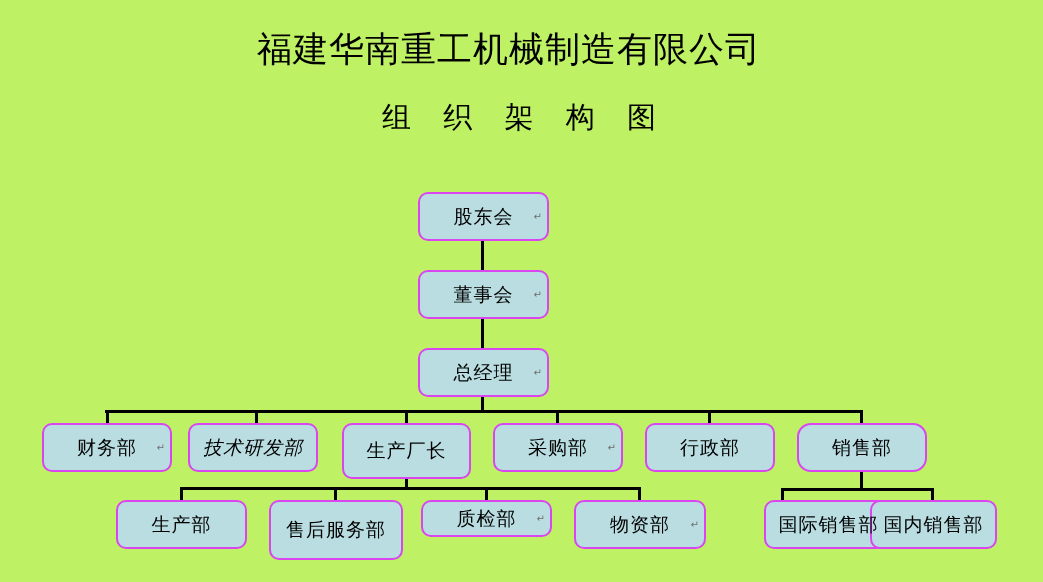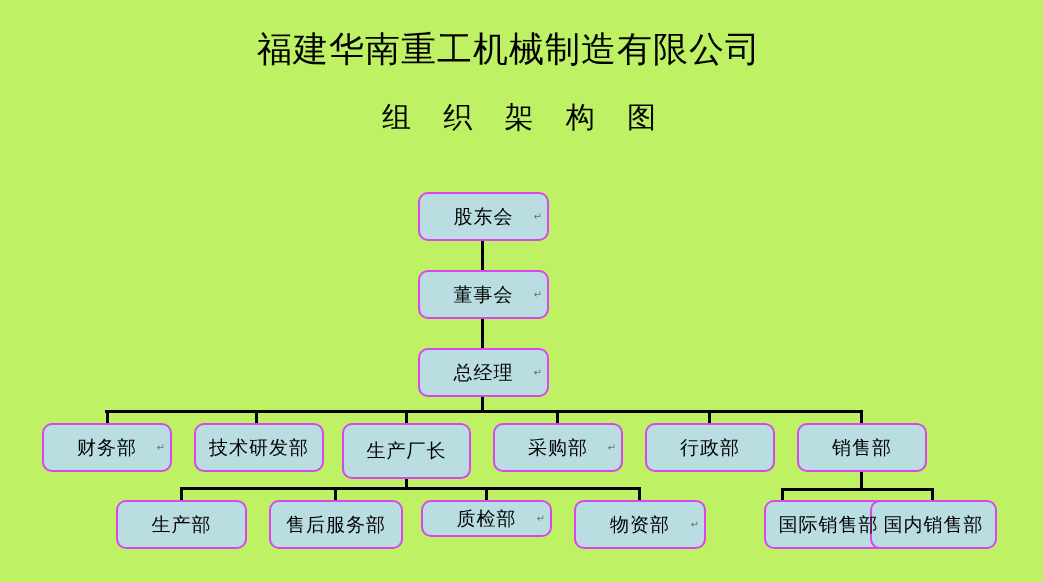--- a/index.html
+++ b/index.html
@@ -112,41 +112,41 @@
   </div>
   <div class="node" style="left:418px;top:348px;width:131px;height:49px;">
     <span class="lbl">总经理</span>
     <span class="pmark">↵</span>
   </div>
 
   <div class="node" style="left:42px;top:423px;width:130px;height:49px;">
     <span class="lbl">财务部</span>
     <span class="pmark">↵</span>
   </div>
-  <div class="node" style="left:194px;top:423px;width:130px;height:49px;">
+  <div class="node" style="left:188px;top:423px;width:130px;height:49px;font-style:italic;">
     <span class="lbl">技术研发部</span>
   </div>
   <div class="node" style="left:342px;top:423px;width:129px;height:56px;">
     <span class="lbl">生产厂长</span>
   </div>
   <div class="node" style="left:493px;top:423px;width:130px;height:49px;">
     <span class="lbl">采购部</span>
     <span class="pmark">↵</span>
   </div>
   <div class="node" style="left:645px;top:423px;width:130px;height:49px;">
     <span class="lbl">行政部</span>
   </div>
-  <div class="node" style="left:797px;top:423px;width:130px;height:49px;">
+  <div class="node" style="left:797px;top:423px;width:130px;height:49px;border-radius:14px;">
     <span class="lbl">销售部</span>
   </div>
 
   <div class="node" style="left:116px;top:500px;width:131px;height:49px;">
     <span class="lbl">生产部</span>
   </div>
-  <div class="node" style="left:269px;top:500px;width:134px;height:49px;">
+  <div class="node" style="left:269px;top:500px;width:134px;height:60px;">
     <span class="lbl">售后服务部</span>
   </div>
   <div class="node" style="left:421px;top:500px;width:131px;height:37px;">
     <span class="lbl">质检部</span>
     <span class="pmark">↵</span>
   </div>
   <div class="node" style="left:574px;top:500px;width:132px;height:49px;">
     <span class="lbl">物资部</span>
     <span class="pmark">↵</span>
   </div>

